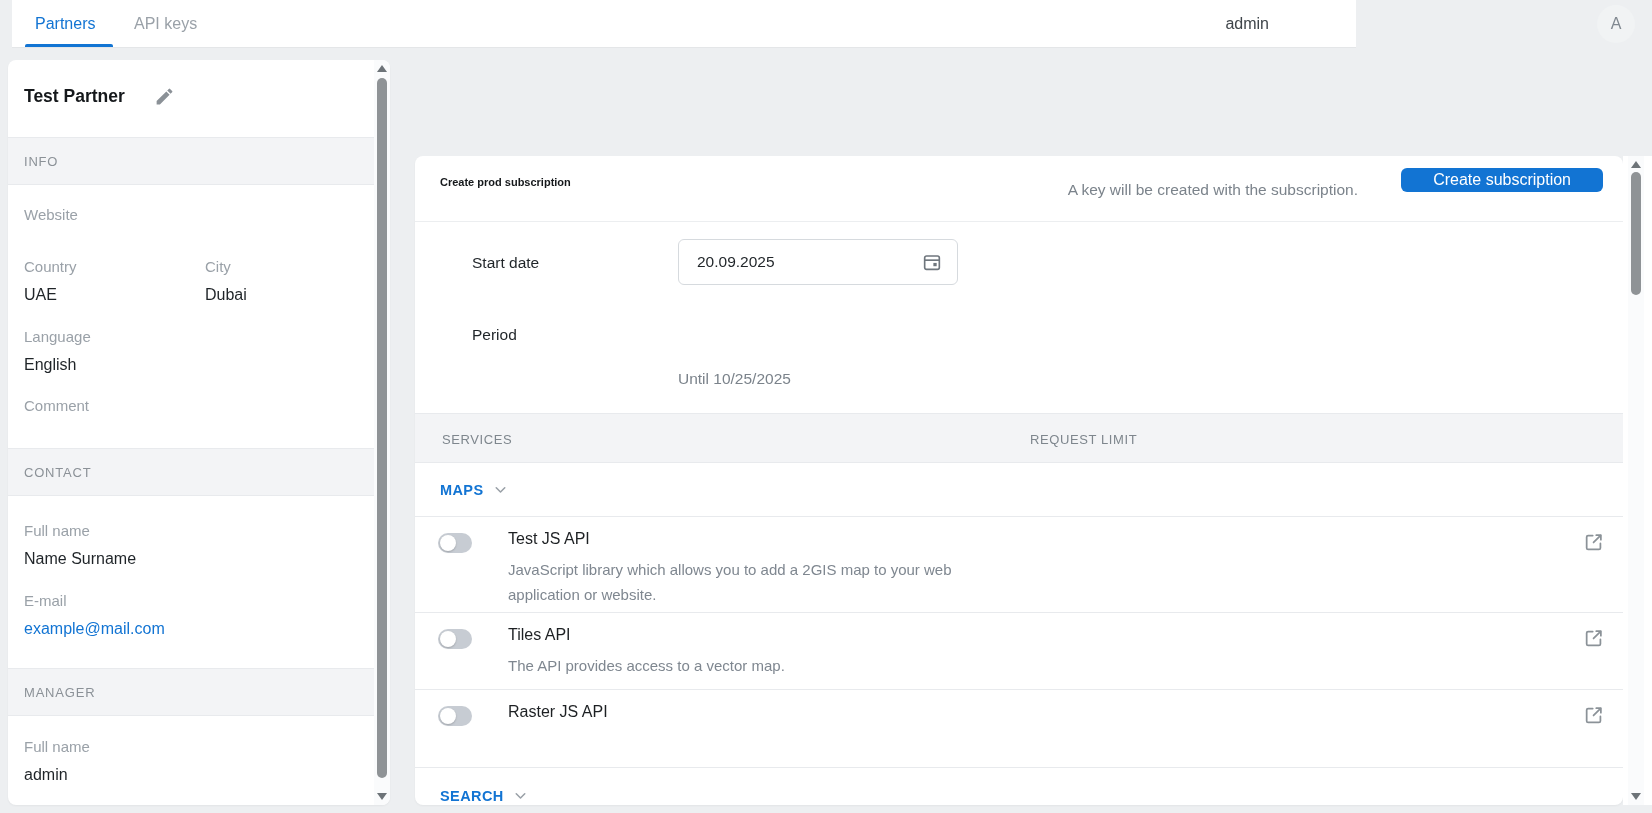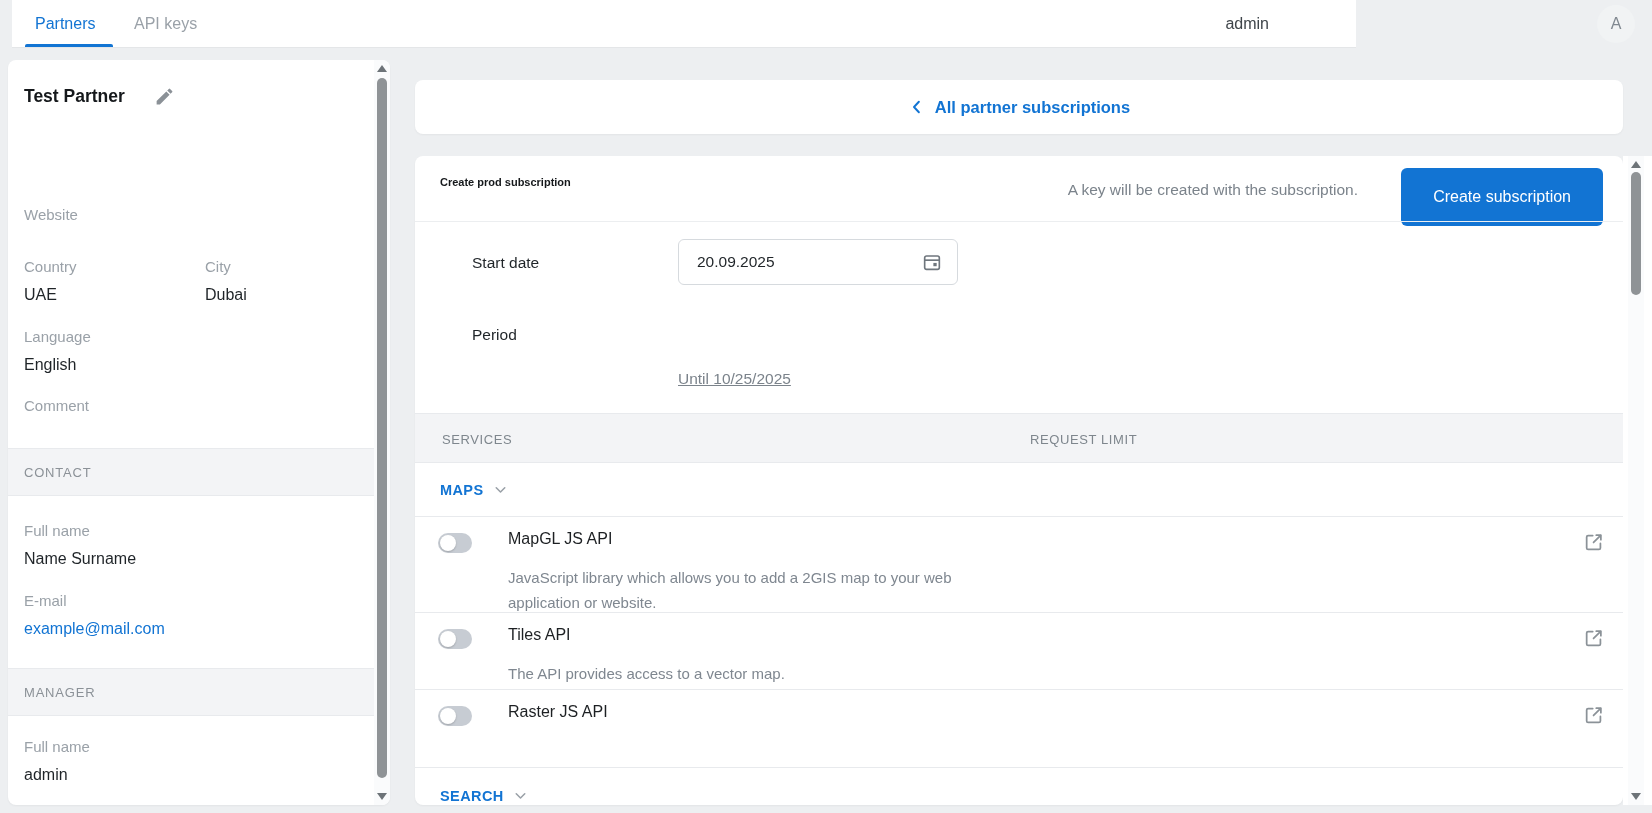--- a/index.html
+++ b/index.html
@@ -39,33 +39,33 @@
   .sbar .thumb{position:absolute;left:3px;width:10px;border-radius:5px;background:var(--thumb);cursor:grab;}
 
   
   .back-card{left:415px;top:80px;width:1208px;height:54px;display:flex;align-items:center;justify-content:center;}
   .back-link{display:flex;align-items:center;gap:9px;color:var(--accent);font-size:16.5px;font-weight:bold;cursor:pointer;}
 
   
   .main{left:415px;top:156px;width:1208px;height:649px;overflow:hidden;}
   .panel-title{position:absolute;left:25px;top:20px;font-size:11px;font-weight:bold;color:#15181b;}
   .key-note{position:absolute;right:265px;top:25px;font-size:15.5px;color:var(--muted);}
-  .create-btn{position:absolute;right:20px;top:12px;height:58px;padding:0 32px;background:var(--accent);color:#fff;font-size:16px;border:none;border-radius:6px;display:flex;align-items:center;cursor:pointer;font-family:"Liberation Sans",sans-serif;}
+  .create-btn{position:absolute;right:20px;top:12px;height:24px;padding:0 32px;background:var(--accent);color:#fff;font-size:16px;border:none;border-radius:6px;display:flex;align-items:center;cursor:pointer;font-family:"Liberation Sans",sans-serif;}
   .hdr-divider{position:absolute;left:0;top:65px;width:100%;height:1px;background:#eceef0;}
   .form-lbl{position:absolute;left:25px;font-size:15.5px;color:var(--text);margin-left:32px;}
   .field{position:absolute;left:263px;width:280px;height:46px;border:1px solid #d6dade;border-radius:6px;background:#fff;display:flex;align-items:center;padding:0 14px 0 18px;font-size:15.5px;color:var(--text);cursor:pointer;}
   .field .grow{flex:1;}
-  .until{position:absolute;left:263px;top:214px;font-size:15.5px;color:var(--muted);text-decoration:underline;}
+  .until{position:absolute;left:263px;top:214px;font-size:15.5px;color:var(--muted);}
   .thead{position:absolute;left:0;top:257px;width:100%;height:50px;background:var(--band_bg);border-top:1px solid var(--border);border-bottom:1px solid var(--border);}
   .th{position:absolute;top:0;height:50px;display:flex;align-items:center;font-size:13px;font-weight:normal;letter-spacing:.6px;color:var(--header_text);}
   .group-row{position:absolute;left:0;width:100%;height:54px;display:flex;align-items:center;padding-left:25px;gap:8px;border-bottom:1px solid var(--border);}
   .group-link{color:var(--accent);font-size:14.5px;font-weight:bold;letter-spacing:.4px;cursor:pointer;}
   .svc{position:absolute;left:0;width:100%;border-bottom:1px solid var(--border);}
   .svc-title{position:absolute;left:93px;top:13px;font-size:16px;color:#1d2023;}
-  .svc-desc{position:absolute;left:93px;top:40px;font-size:15px;line-height:25px;color:#7f8790;max-width:470px;margin-top:8px;}
+  .svc-desc{position:absolute;left:93px;top:40px;font-size:15px;line-height:25px;color:#7f8790;max-width:470px;}
   .toggle{position:absolute;left:23px;top:16px;width:34px;height:20px;border-radius:10px;background:var(--toggle_off);cursor:pointer;}
   .toggle .knob{position:absolute;left:2px;top:2px;width:16px;height:16px;border-radius:50%;background:#fff;box-shadow:0 1px 2px rgba(0,0,0,.2);}
   .ext-ic{position:absolute;right:18px;top:14px;width:22px;height:22px;color:#8b9298;cursor:pointer;}
   .chev{color:#9aa1a8;display:flex;align-items:center;}
   .right-strip{position:absolute;left:1623px;top:156px;width:29px;height:649px;background:#fff;}
 </style>
 </head>
 <body>
 
 <div class="stage">
@@ -83,20 +83,21 @@
   </header>
 
   <aside class="card side">
     <div class="side-title">Test Partner</div>
     <span class="edit-ic">
       <svg viewBox="0 0 24 24" width="21" height="21" fill="currentColor">
           <path d="M3 17.25V21h3.75L17.81 9.94l-3.75-3.75L3 17.25zM20.71 7.04a1 1 0 0 0 0-1.42l-2.34-2.33a1 1 0 0 0-1.41 0l-1.83 1.83 3.75 3.75 1.83-1.83z"></path>
         </svg>
     </span>
 
+    <div class="band" style="top:77px">INFO</div>
     <div class="lbl" style="left:16px;top:146px">Website</div>
 
     <div class="lbl" style="left:16px;top:198px">Country</div>
     <div class="val" style="left:16px;top:226px">UAE</div>
     <div class="lbl" style="left:197px;top:198px">City</div>
     <div class="val" style="left:197px;top:226px">Dubai</div>
 
     <div class="lbl" style="left:16px;top:268px">Language</div>
     <div class="val" style="left:16px;top:296px">English</div>
 
@@ -112,30 +113,20 @@
     <div class="lbl" style="left:16px;top:678px">Full name</div>
     <div class="val" style="left:16px;top:706px">admin</div>
 
     <div class="sbar" style="left:366px;top:0;width:16px;height:745px">
       <div class="arr-up"></div>
       <div class="thumb" style="top:18px;height:700px"></div>
       <div class="arr-dn"></div>
     </div>
   </aside>
 
-  <div class="card back-card">
-    <div class="back-link">
-      <span class="chev" style="color:var(--accent)">
-        <svg viewBox="0 0 24 24" width="18" height="18" fill="none" stroke="currentColor" stroke-width="2.6" stroke-linecap="round" stroke-linejoin="round">
-            <polyline points="14.5,5 8,12 14.5,19"></polyline>
-          </svg>
-      </span>
-      <span>All partner subscriptions</span>
-    </div>
-  </div>
 
   <div class="card main">
     <div class="panel-title">Create prod subscription</div>
     <div class="key-note">A key will be created with the subscription.</div>
     <button class="create-btn">Create subscription</button>
     <div class="hdr-divider"></div>
 
     <div class="form-lbl" style="top:98px">Start date</div>
     <div class="field" style="top:83px">
       <span class="grow">20.09.2025</span>
@@ -162,21 +153,21 @@
         <svg viewBox="0 0 24 24" width="17" height="17" fill="none" stroke="currentColor" stroke-width="2.2" stroke-linecap="round" stroke-linejoin="round">
             <polyline points="6,9.5 12,15.5 18,9.5"></polyline>
           </svg>
       </span>
     </div>
 
     <div class="svc" style="top:361px;height:96px">
       <div class="toggle">
           <div class="knob"></div>
         </div>
-      <div class="svc-title">MapGL JS API</div>
+      <div class="svc-title">Test JS API</div>
       <div class="svc-desc">JavaScript library which allows you to add a 2GIS map to your web application or website.</div>
       <span class="ext-ic">
         <svg viewBox="0 0 24 24" width="22" height="22" fill="none" stroke="currentColor" stroke-width="1.9" stroke-linecap="round" stroke-linejoin="round">
             <path d="M19 13.5v5a1.6 1.6 0 0 1-1.6 1.6H5.6A1.6 1.6 0 0 1 4 18.5V6.6A1.6 1.6 0 0 1 5.6 5h5"></path>
             <polyline points="14.5,4.5 19.5,4.5 19.5,9.5"></polyline>
             <line x1="19" y1="5" x2="11.5" y2="12.5"></line>
           </svg>
       </span>
     </div>
 

